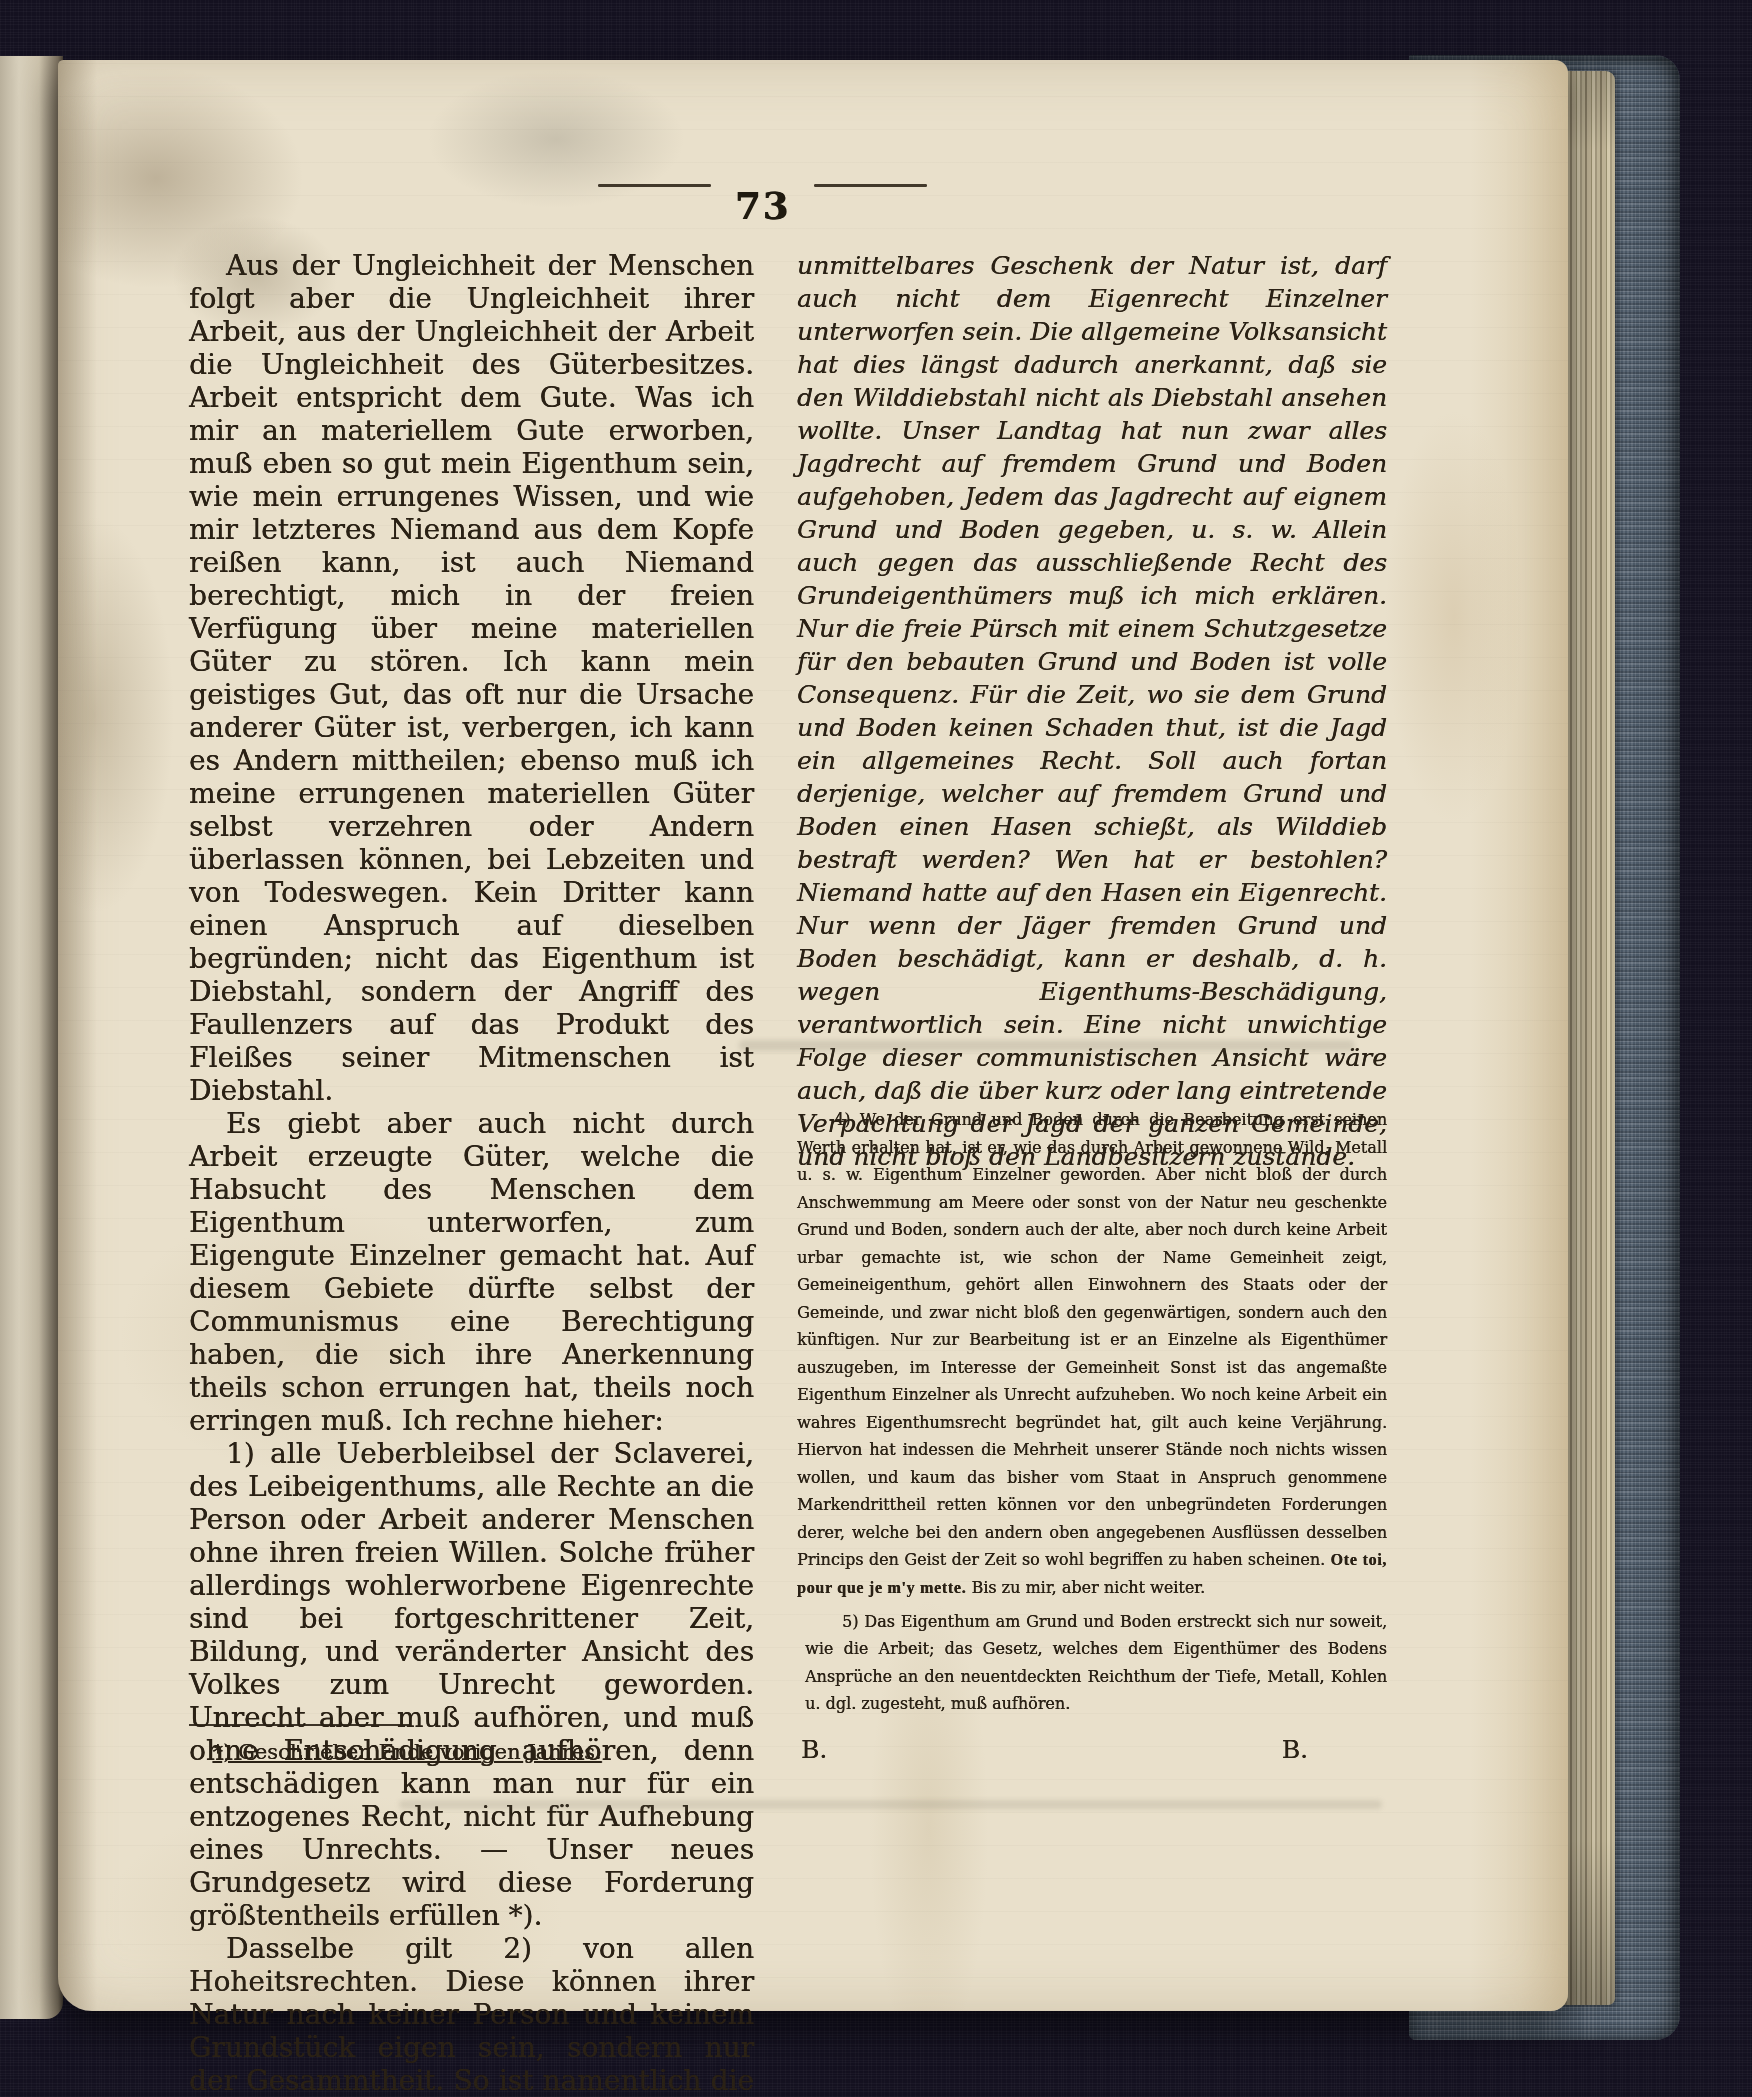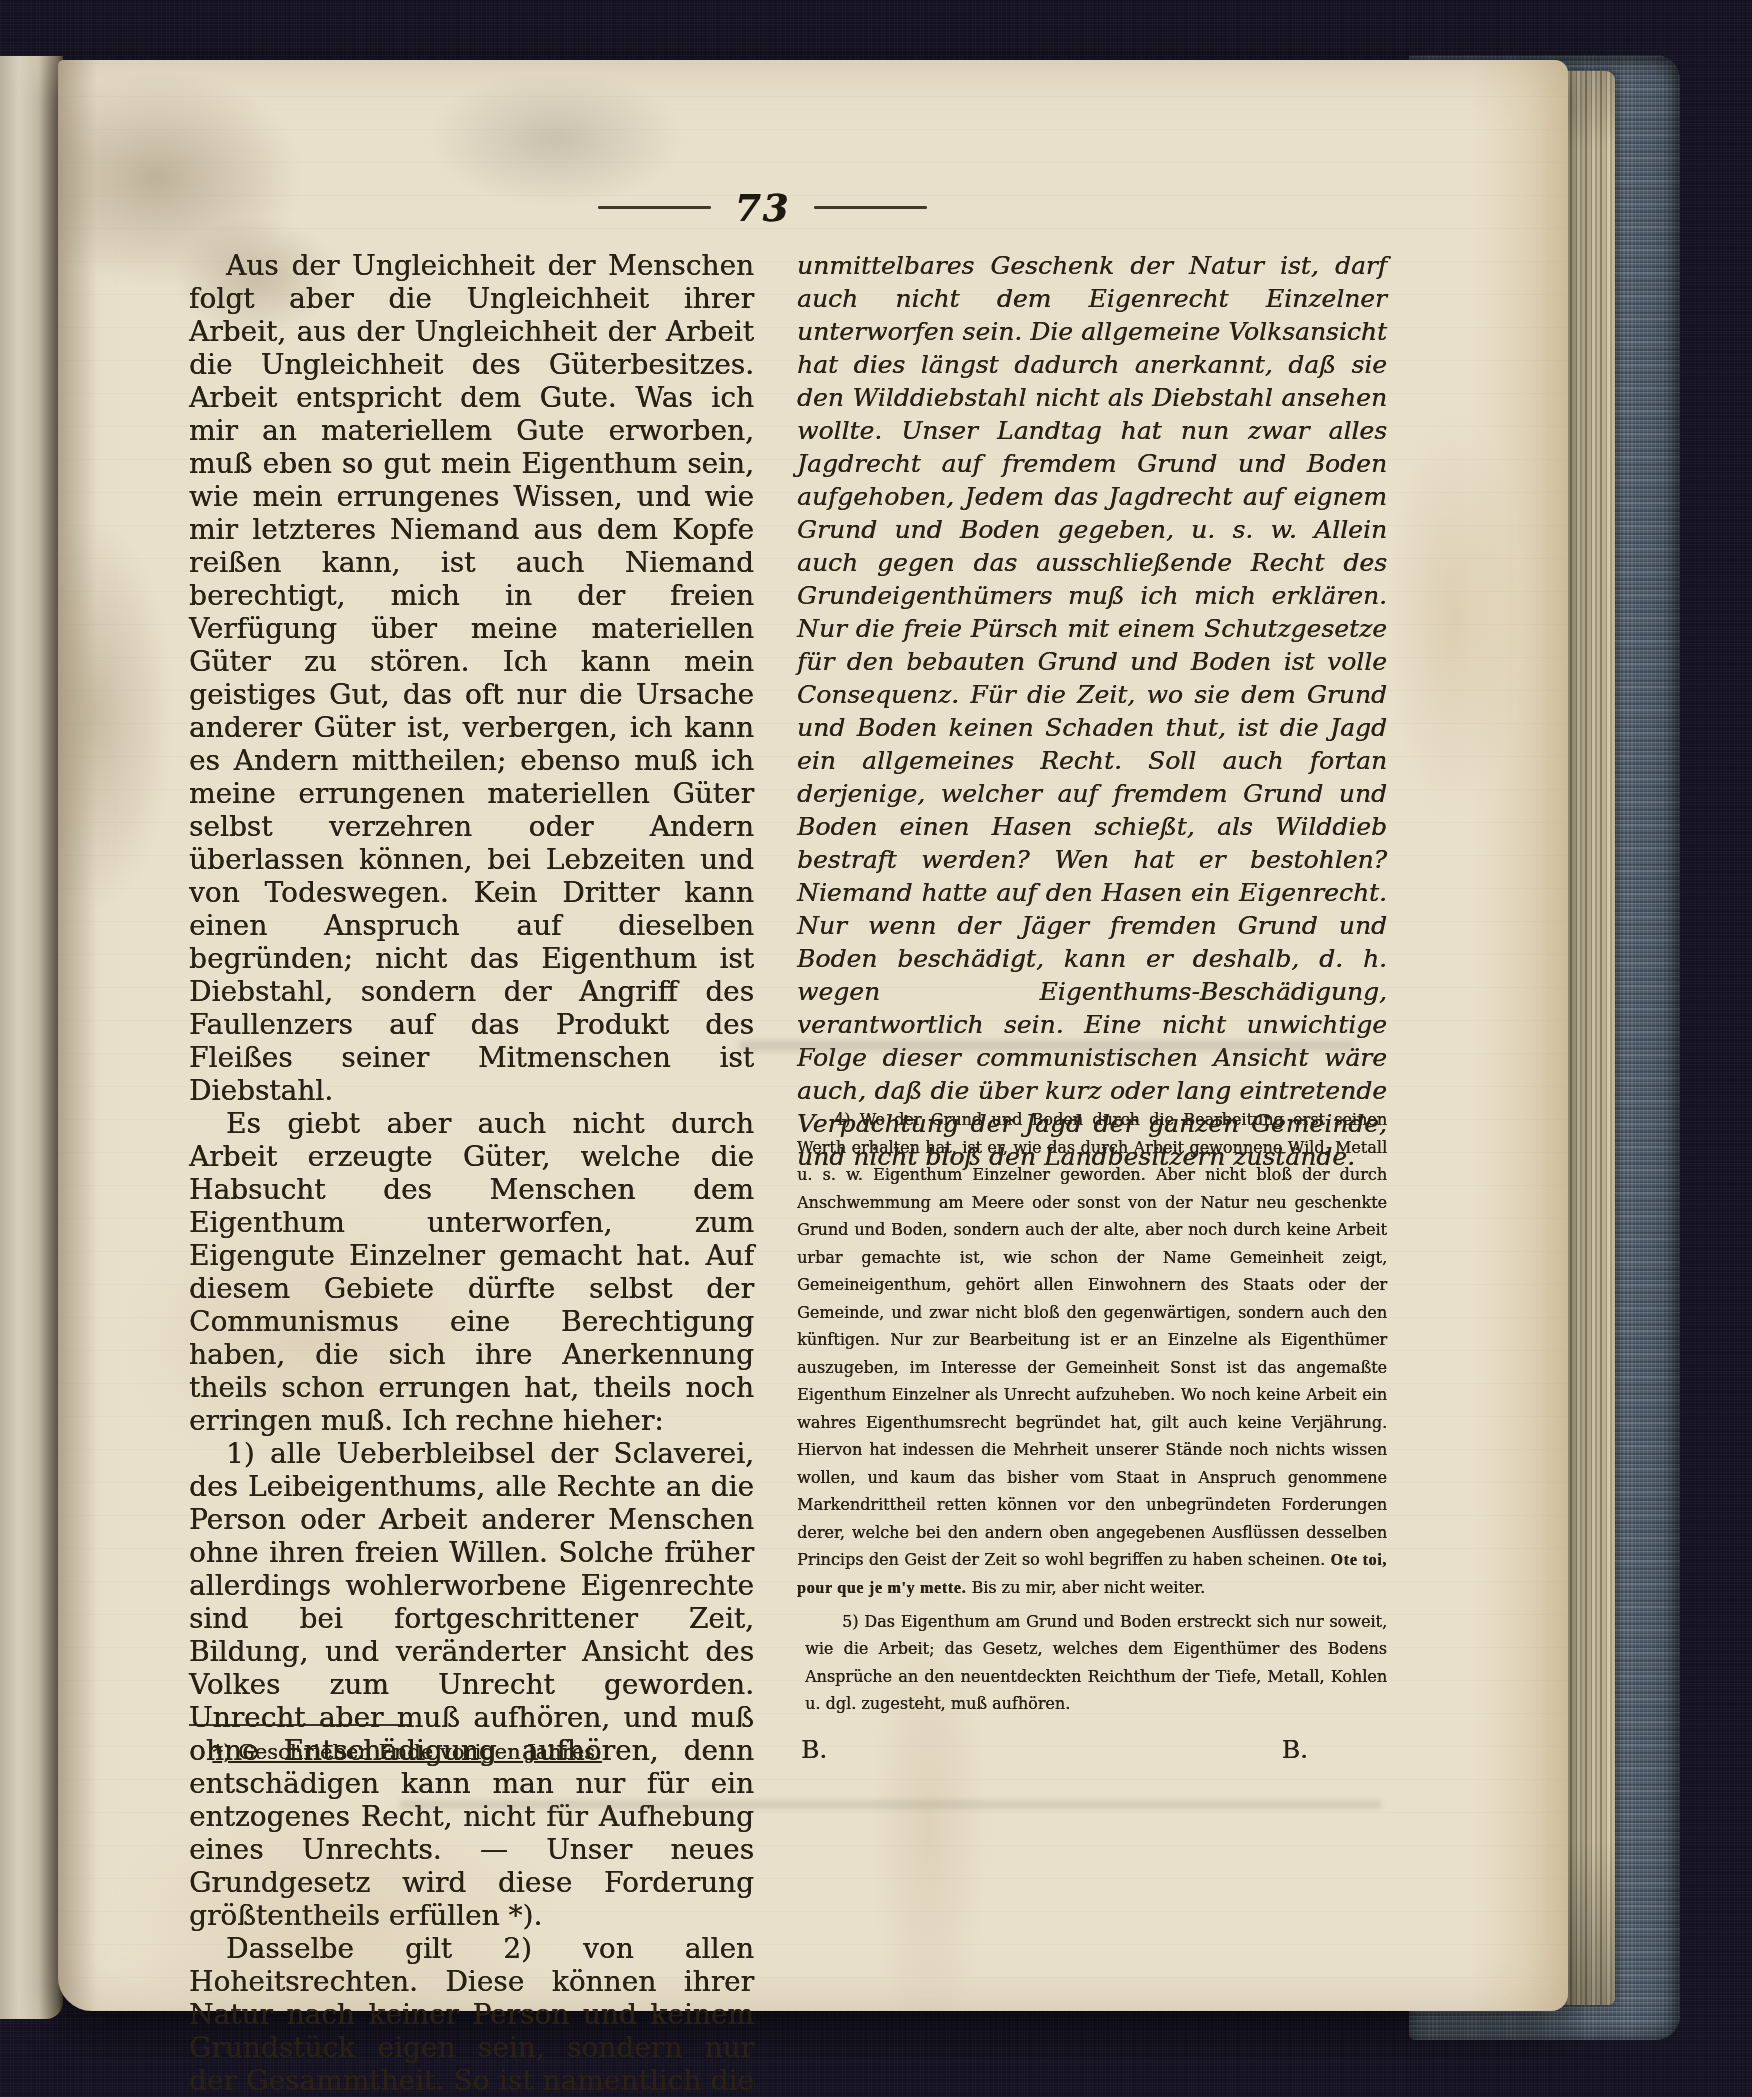--- a/index.html
+++ b/index.html
@@ -48,21 +48,21 @@
       radial-gradient(ellipse 85px 328px at 871px 1769px, rgba(184,166,128,0.24), transparent 70%),
       linear-gradient(270deg, rgba(196,172,126,0.50) 0px, rgba(196,172,126,0.22) 46px, rgba(196,172,126,0) 98px),
       linear-gradient(90deg, rgba(104,88,62,0.40) 0px, rgba(104,88,62,0) 39px),
       linear-gradient(var(--paper,#e9e0cb), var(--paper,#e9e0cb));
     box-shadow:inset 0 0 59px rgba(150,128,95,0.30), 0 16.4px 39px rgba(0,0,0,0.55);}
   .mottle{position:absolute;inset:0;border-radius:inherit;pointer-events:none;
     background-image:repeating-linear-gradient(0deg, rgba(120,112,95,0.045) 0 1.3px, transparent 1.3px 33px);}
 
   
   .header{position:absolute;left:105px;top:124px;width:1199px;height:47px;
-    display:flex;align-items:center;justify-content:center;gap:24px;font-style:italic;}
+    display:flex;justify-content:center;gap:24px;}
   .dash{width:113px;height:3.3px;background:var(--ink,#2a2115);opacity:.88;border-radius:1.3px;}
   .pagenum{font-size:37px;font-weight:bold;color:#1f1a10;letter-spacing:2px;
     text-shadow:0.7px 0 0 #1f1a10;}
 
   
   .col{position:absolute;color:var(--ink,#2a2115);text-align:justify;}
   .col-left{left:131px;top:189px;width:565px;font-size:28px;line-height:33px;}
   .col-right{left:739px;top:189px;width:590px;font-size:25px;line-height:33px;font-style:italic;}
   .notes{left:739px;top:1046px;width:590px;font-size:16px;line-height:27.5px;}
   .para{margin:0;padding:0;text-shadow:0.3px 0 0 currentColor;}

